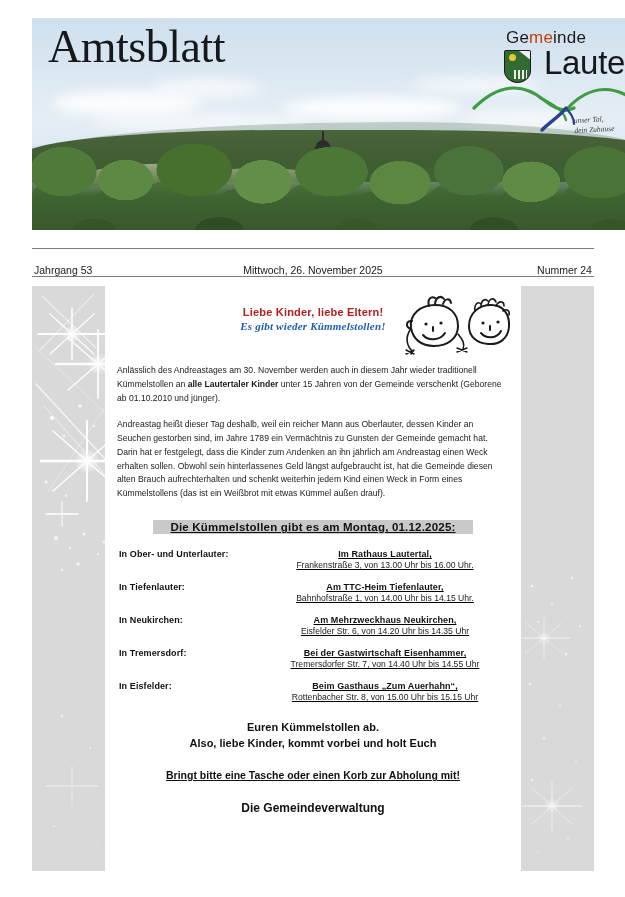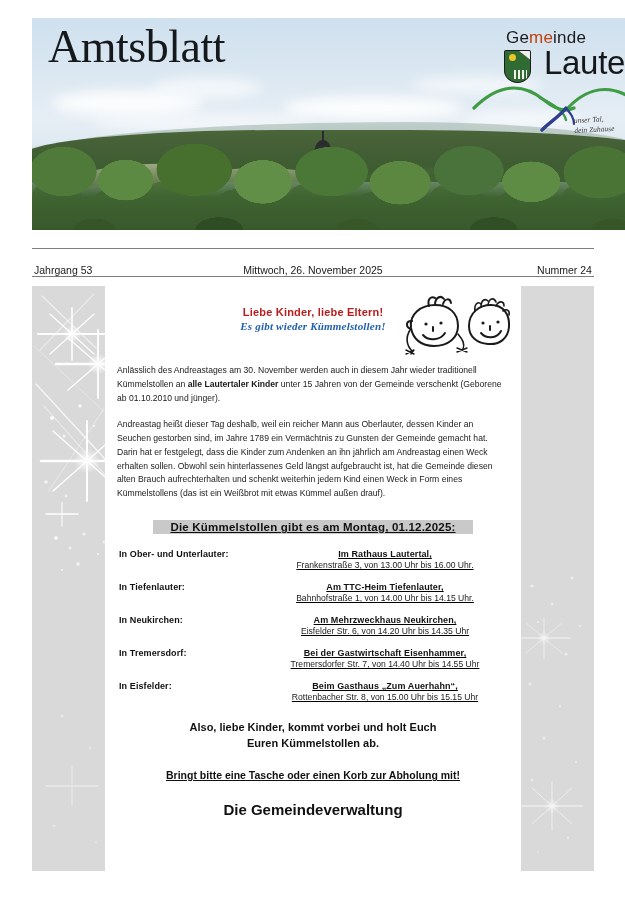--- a/index.html
+++ b/index.html
@@ -407,21 +407,21 @@
   }
   .closing .note {
     margin-top: 17px;
     font-size: 10.5px;
     font-weight: bold;
     color: #111;
     text-decoration: underline;
   }
   .closing .signoff {
     margin-top: 20px;
-    font-size: 15px;
+    font-size: 12px;
     font-weight: bold;
     color: #111;
   }
 </style>
 </head>
 <body>
 
 <div class="masthead">
   <div class="sky"></div>
 
@@ -705,21 +705,21 @@
         <div class="vplace">In Eisfelder:</div>
         <div class="vdetail">
           <span class="vname">Beim Gasthaus „Zum Auerhahn“,</span>
           <span class="vaddr">Rottenbacher Str. 8, von 15.00 Uhr bis 15.15 Uhr</span>
         </div>
       </div>
     </div>
 
     <div class="closing">
       <div class="call">
+        <div>Euren Kümmelstollen ab.</div>
         <div>Also, liebe Kinder, kommt vorbei und holt Euch</div>
-        <div>Euren Kümmelstollen ab.</div>
       </div>
       <div class="note">Bringt bitte eine Tasche oder einen Korb zur Abholung mit!</div>
       <div class="signoff">Die Gemeindeverwaltung</div>
     </div>
 
   </div>
 </div>
 
 </body></html>

